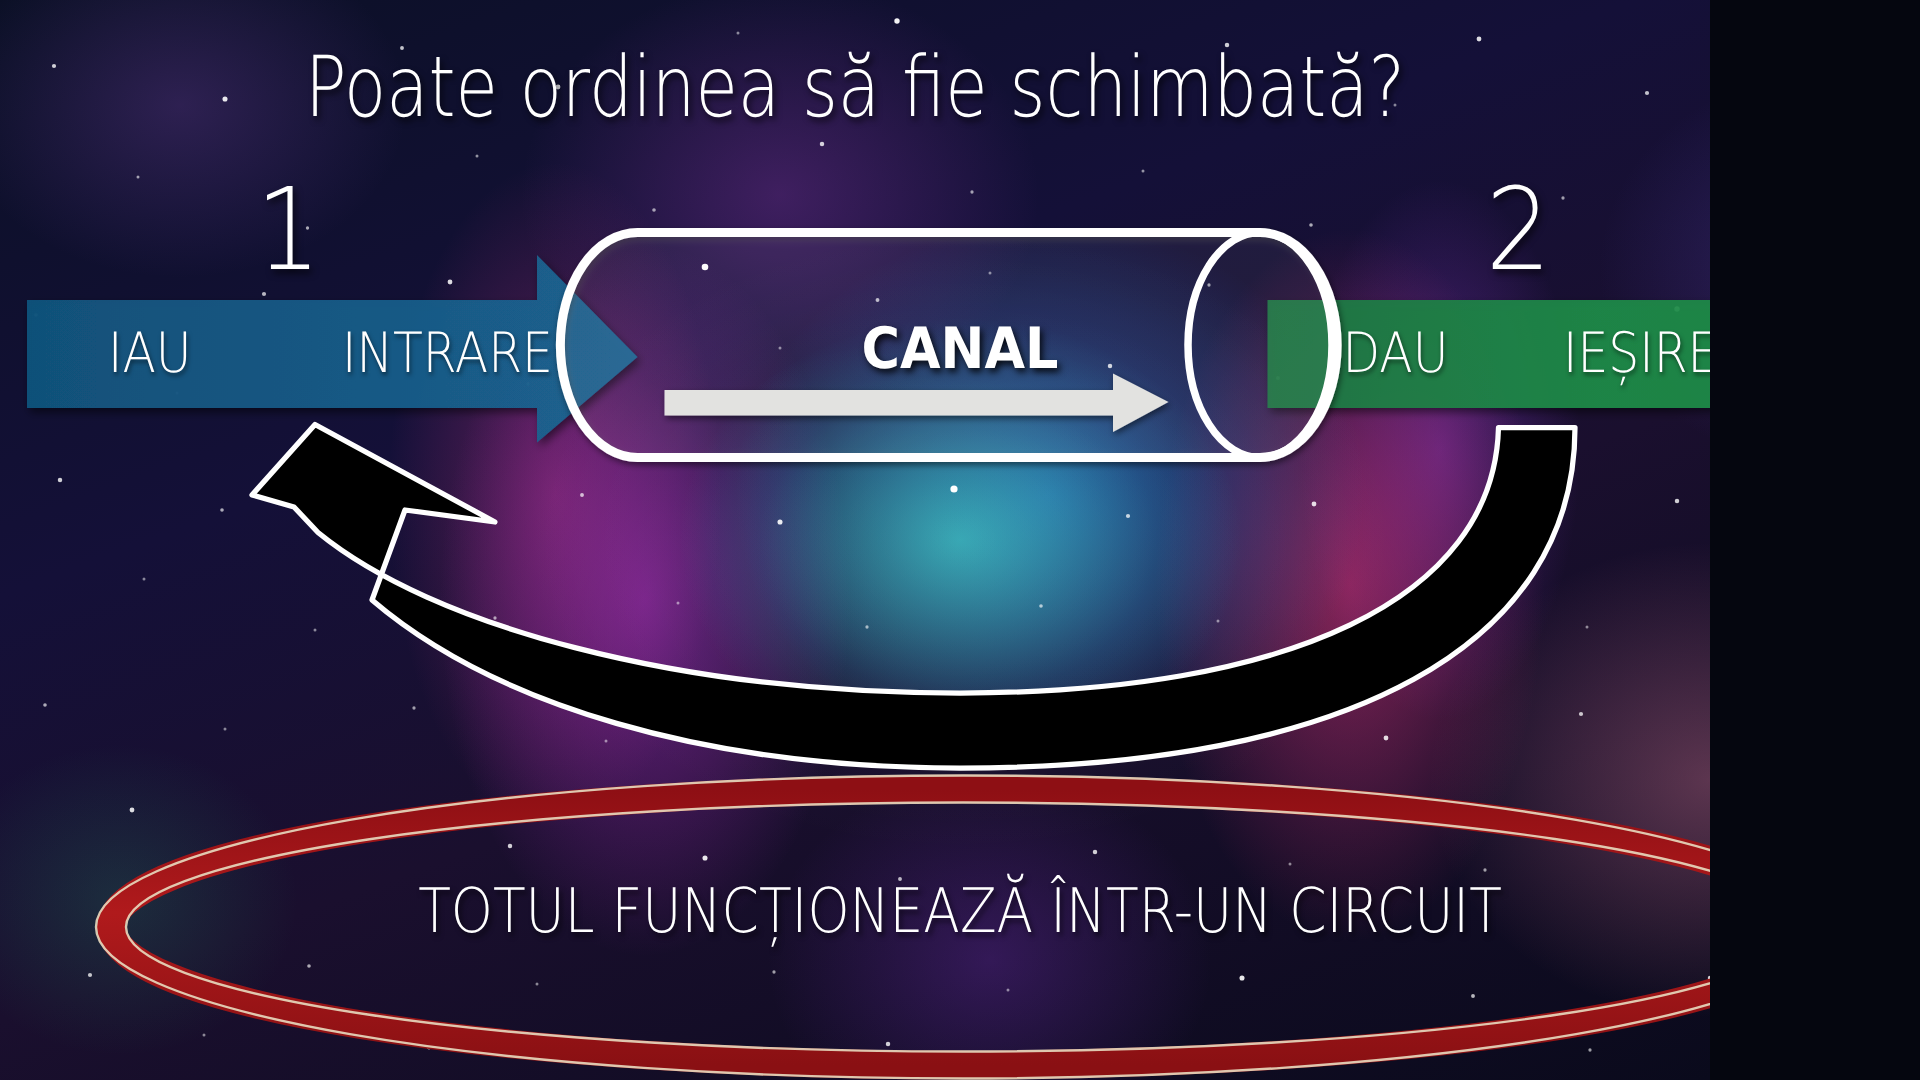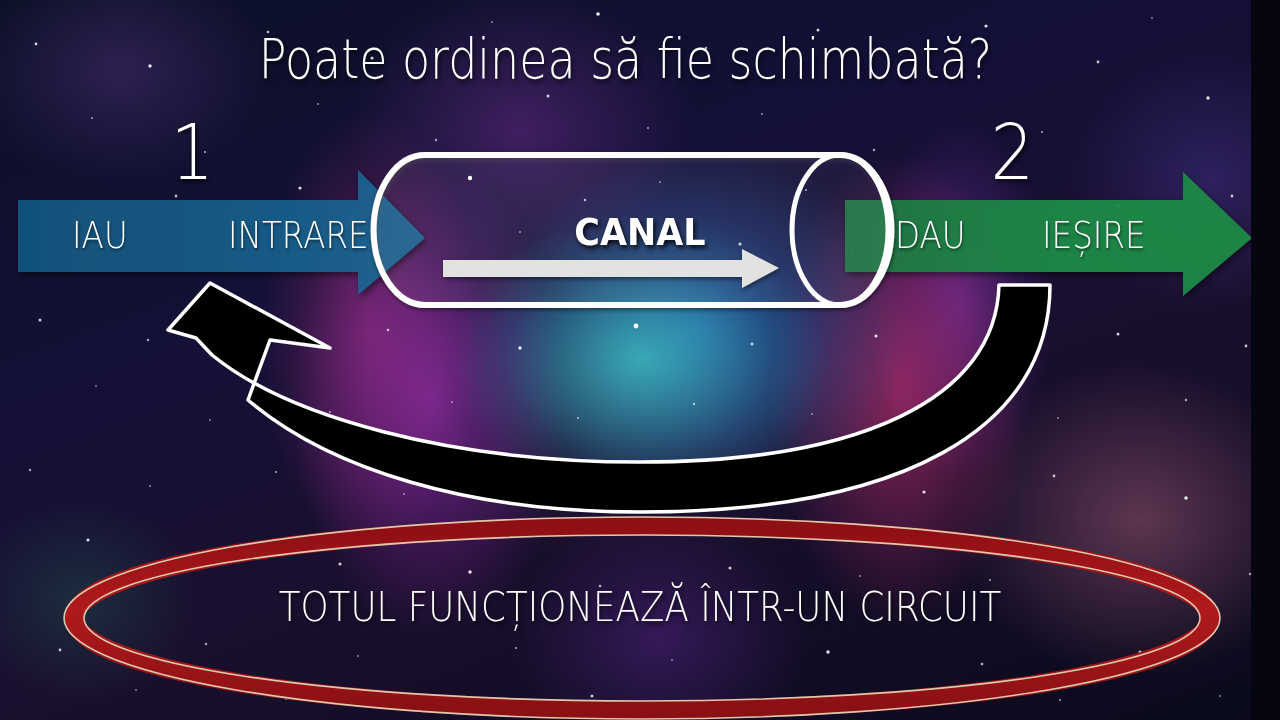--- a/index.html
+++ b/index.html
@@ -4,21 +4,21 @@
 <style>
   * { box-sizing: border-box; margin: 0; padding: 0; }
   html, body {
     width: 1280px; height: 720px;
     overflow: hidden;
     background: #05060f;
     font-family: "Liberation Sans", sans-serif;
   }
   #stage {
     position: relative;
-    width: 1251px; height: 720px;
+    width: 1140px; height: 720px;
     overflow: hidden;
   }
 
   
   #bg {
     position: absolute; inset: 0;
     background:
       radial-gradient(ellipse 240px 190px at 640px 360px, rgba(60,255,230,0.55), rgba(40,200,220,0.15) 55%, transparent 78%),
       radial-gradient(ellipse 300px 260px at 700px 330px, rgba(30,120,230,0.50), transparent 70%),
       radial-gradient(ellipse 190px 330px at 430px 400px, rgba(190,50,210,0.50), transparent 72%),

